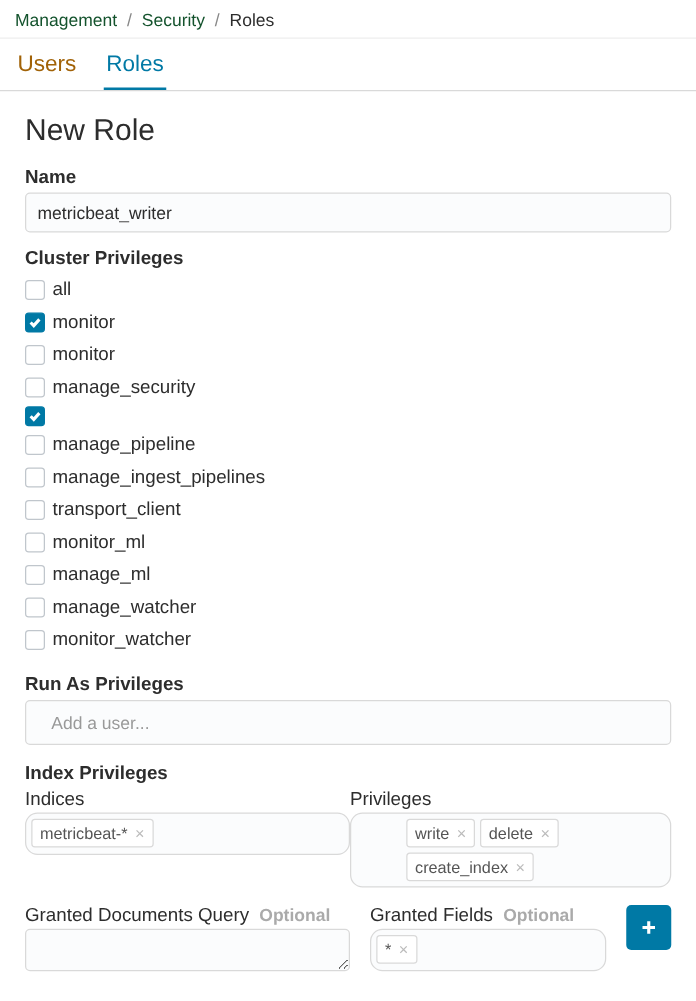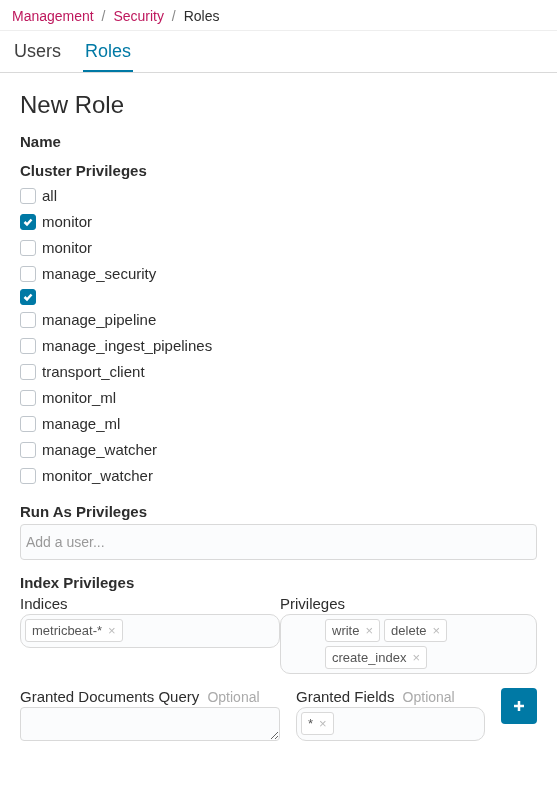--- a/index.html
+++ b/index.html
@@ -1,45 +1,45 @@
 <!DOCTYPE html>
 <html><head>
 <meta charset="utf-8">
 <style>
   * { box-sizing: border-box; margin: 0; padding: 0; }
   body { font-family: -apple-system, BlinkMacSystemFont, "Segoe UI", Helvetica, Arial, sans-serif; font-size: 14px; color: #2d2d2d; background: #fff; width: 557px; }
   .page { padding: 0 0 20px 0; }
   .breadcrumbs { padding: 8px 12px 6px 12px; font-size: 14px; color: #0079a5; border-bottom: 1px solid #eee;}
-  .breadcrumbs a { color: #be185d; text-decoration: none; }
+  .breadcrumbs a { color: #14532d; text-decoration: none; }
   .breadcrumbs .sep { color: #888; margin: 0 4px; }
   .breadcrumbs .current { color: #2d2d2d; }
   .tabs { padding: 4px 12px 0 12px; border-bottom: 1px solid #d9d9d9; }
-  .tabs .tab { display: inline-block; padding: 6px 2px 8px 2px; margin-right: 16px; font-size: 18px; color: #404040; cursor: pointer; }
+  .tabs .tab { display: inline-block; padding: 6px 2px 8px 2px; margin-right: 16px; font-size: 18px; color: #a16207; cursor: pointer; }
   .tabs .tab.active { color: #0079a5; border-bottom: 2px solid #0079a5; }
   .content { padding: 18px 20px 10px 20px; }
   h1.title { font-size: 24px; font-weight: 400; color: #2d2d2d; margin-bottom: 14px; }
   .section-label { font-size: 15px; font-weight: 700; color: #2d2d2d; margin-bottom: 4px; margin-top: 6px;}
   .text-input { width: 100%; border: 1px solid #d9d9d9; border-radius: 4px; padding: 7px 9px; font-size: 14px; color: #2d2d2d; background: #fbfcfd; }
   .name-row { margin-bottom: 12px; }
   .checkbox-list { margin-bottom: 14px; }
   .chk-row { display: flex; align-items: center; padding: 2px 0; line-height: 22px;}
   .chk { width: 16px; height: 16px; border: 1px solid #c0c6cc; border-radius: 3px; background: #fff; margin-right: 6px; display: inline-flex; align-items: center; justify-content: center; cursor: pointer; flex-shrink: 0;}
   .chk.checked { background: #0079a5; border-color: #0079a5; }
   .chk.checked svg { display: block; }
   .chk svg { display: none; width: 10px; height: 10px; stroke: #fff; stroke-width: 2.5; fill: none; }
   .chk-label { font-size: 15px; color: #2d2d2d; }
   .run-as { margin-bottom: 14px; }
-  .tag-input { width: 100%; border: 1px solid #d9d9d9; border-radius: 4px; padding: 6px 5px; font-size: 14px; background: #fbfcfd; color: #888; min-height: 36px; display: flex; flex-wrap: wrap; gap: 4px; align-items: center;}
+  .tag-input { width: 100%; border: 1px solid #d9d9d9; border-radius: 4px; padding: 6px 20px; font-size: 14px; background: #fbfcfd; color: #888; min-height: 36px; display: flex; flex-wrap: wrap; gap: 4px; align-items: center;}
   .tag-input .ph { color: #999; font-size: 14px;}
   .index-priv-section { margin-bottom: 14px; }
   .cols { display: flex; gap: 0; align-items: flex-start;}
   .col-left { flex: 0 0 260px; }
   .col-right { flex: 1 1 auto; }
   .sub-label { font-size: 15px; color: #2d2d2d; margin-bottom: 2px; font-weight: 400;}
-  .sub-label .opt { color: #aaa; font-weight: 400; font-size: 14px; margin-left: 4px;}
+  .sub-label .opt { color: #aaa; font-weight: 700; font-size: 14px; margin-left: 4px;}
   .tag { display: inline-flex; align-items: center; border: 1px solid #d9d9d9; border-radius: 3px; padding: 3px 6px; font-size: 13px; color: #555; background: #fff; }
   .tag .x { margin-left: 6px; cursor: pointer; color: #bbb; font-weight: 400;}
   .tag-box { border: 1px solid #d9d9d9; border-radius: 10px; padding: 4px; background: #fbfcfd; min-height: 34px; display: flex; flex-wrap: wrap; gap: 4px; align-items: flex-start;}
   .textarea { width: 100%; border: 1px solid #d9d9d9; border-radius: 4px; min-height: 34px; max-height: 34px; background: #fbfcfd; resize: both; font-size: 14px; padding: 6px;}
   .plus-btn { width: 36px; height: 36px; background: #0079a5; border-radius: 4px; display: inline-flex; align-items: center; justify-content: center; cursor: pointer; align-self: flex-end;}
   .plus-btn svg { stroke: #fff; stroke-width: 2.5; fill: none; width: 16px; height: 16px;}
   .second-row { display: flex; gap: 16px; margin-top: 14px; align-items: flex-start;}
   .plus-col { flex: 0 0 36px; display:flex; align-items:flex-end; justify-content:flex-end;}
   .priv-box { min-height: 60px; padding-left: 44px; }
   .gf-col { flex: 1 1 auto;}
@@ -59,20 +59,21 @@
   <div class="tabs">
     <span class="tab">Users</span>
     <span class="tab active">Roles</span>
   </div>
 
   <div class="content">
     <h1 class="title">New Role</h1>
 
     <div class="name-row">
       <div class="section-label">Name</div>
+      <input type="text" class="text-input" value="metricbeat_writer" style="">
     </div>
 
     <div class="section-label">Cluster Privileges</div>
     <div class="checkbox-list" id="cluster-priv-list">
         <div class="chk-row">
           <span class="chk"></span>
           <span class="chk-label">all</span>
         </div>
         <div class="chk-row">
           <span class="chk checked">

